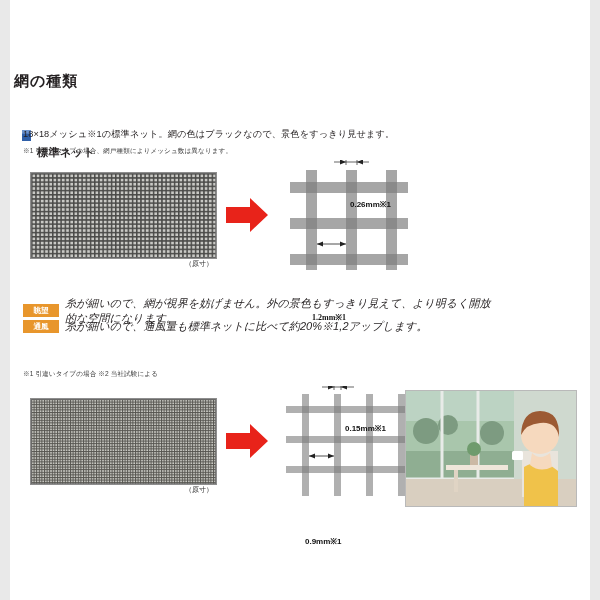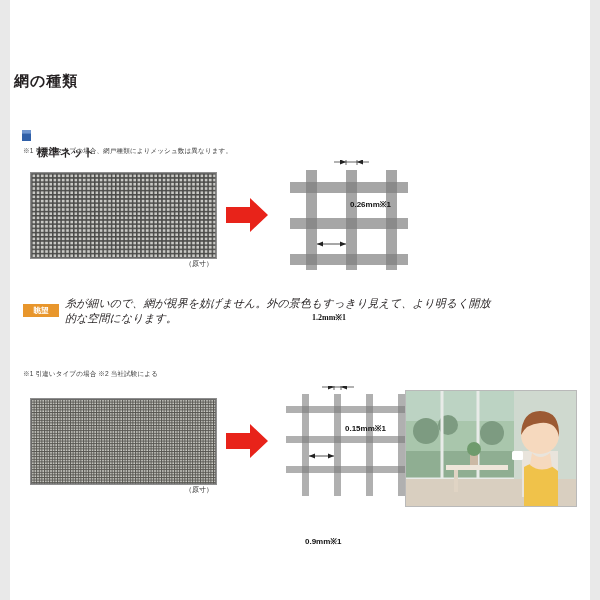--- a/index.html
+++ b/index.html
@@ -168,20 +168,21 @@
   <div class="page-title">網の種類</div>
 
   <div class="sec-head" id="sec1">
     <svg class="marker" viewBox="0 0 9 11">
       <rect x="0" y="0" width="9" height="11" fill="#2f5fa8"></rect>
       <rect x="0" y="0" width="9" height="3.6" fill="#6d94cf"></rect>
     </svg>
     <span class="label">標準ネット</span>
   </div>
 
+  <div class="body-text" id="desc1">18×18メッシュ※1の標準ネット。網の色はブラックなので、景色をすっきり見せます。</div>
   <div class="small-note" id="note1">※1 引達いタイプの場合、網戸種類によりメッシュ数は異なります。</div>
 
   <div class="mesh-panel" id="mesh1">
     <svg class="mesh-grid" viewBox="0 0 185 85" preserveAspectRatio="none">
       <defs>
         <pattern id="p1" width="4.2" height="4.2" patternUnits="userSpaceOnUse">
           <rect width="4.2" height="4.2" fill="#c9c9c5"></rect>
           <rect width="4.2" height="1.5" fill="#4a4a48"></rect>
           <rect width="1.5" height="4.2" fill="#4a4a48"></rect>
         </pattern>
@@ -230,20 +231,24 @@
   </svg>
 
   <div class="dim-label" style="left:350px; top:152px;">0.26mm※1</div>
   <div class="dim-label" style="left:312px; top:265px;font-family:Liberation Serif, serif;">1.2mm※1</div>
 
 
   <div class="feature-list">
     <div class="feature-row">
       <div class="feature-tag">眺望</div>
       <div class="feature-text">糸が細いので、網が視界を妨げません。外の景色もすっきり見えて、より明るく開放的な空間になります。</div>
+    </div>
+    <div class="feature-row">
+      <div class="feature-tag">通風</div>
+      <div class="feature-text">糸が細いので、通風量も標準ネットに比べて約20%※1,2アップします。</div>
     </div>
   </div>
 
   <div class="small-note" id="note2">※1 引違いタイプの場合 ※2 当社試験による</div>
 
   <div class="mesh-panel" id="mesh2">
     <svg class="mesh-grid" viewBox="0 0 185 85" preserveAspectRatio="none">
       <defs>
         <pattern id="p2" width="2.6" height="2.6" patternUnits="userSpaceOnUse">
           <rect width="2.6" height="2.6" fill="#cfcfc9"></rect>

